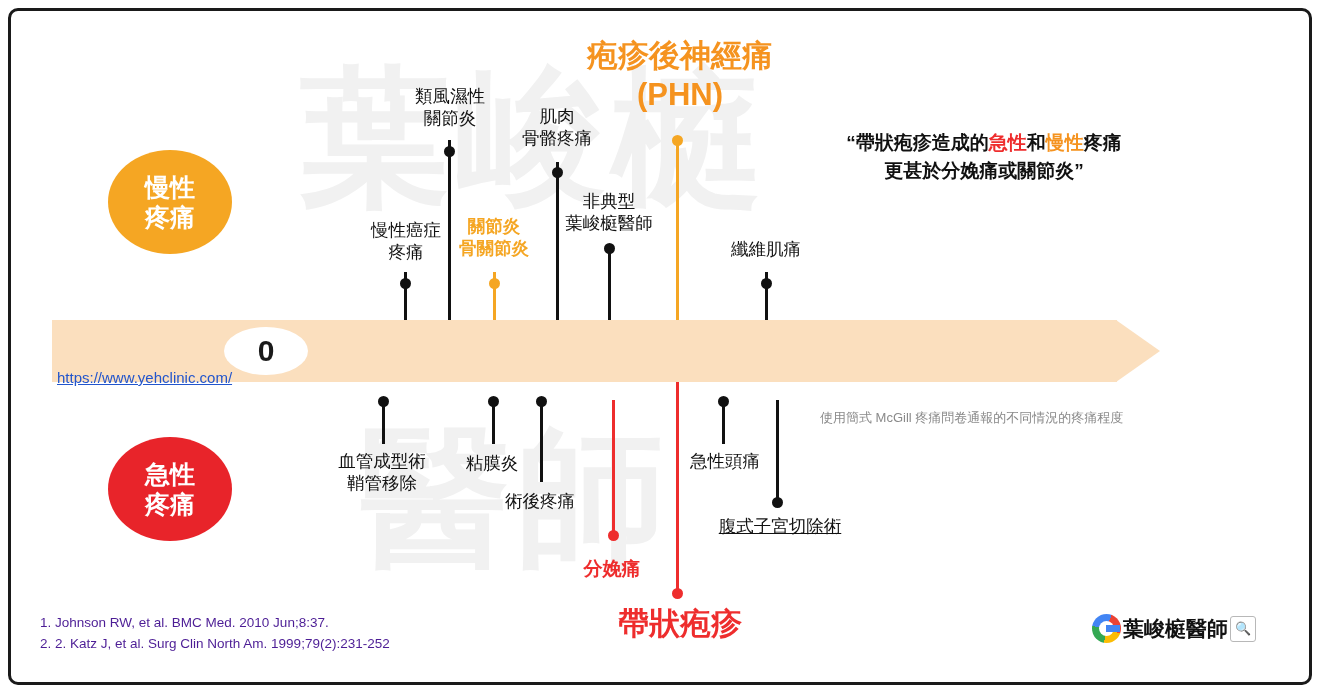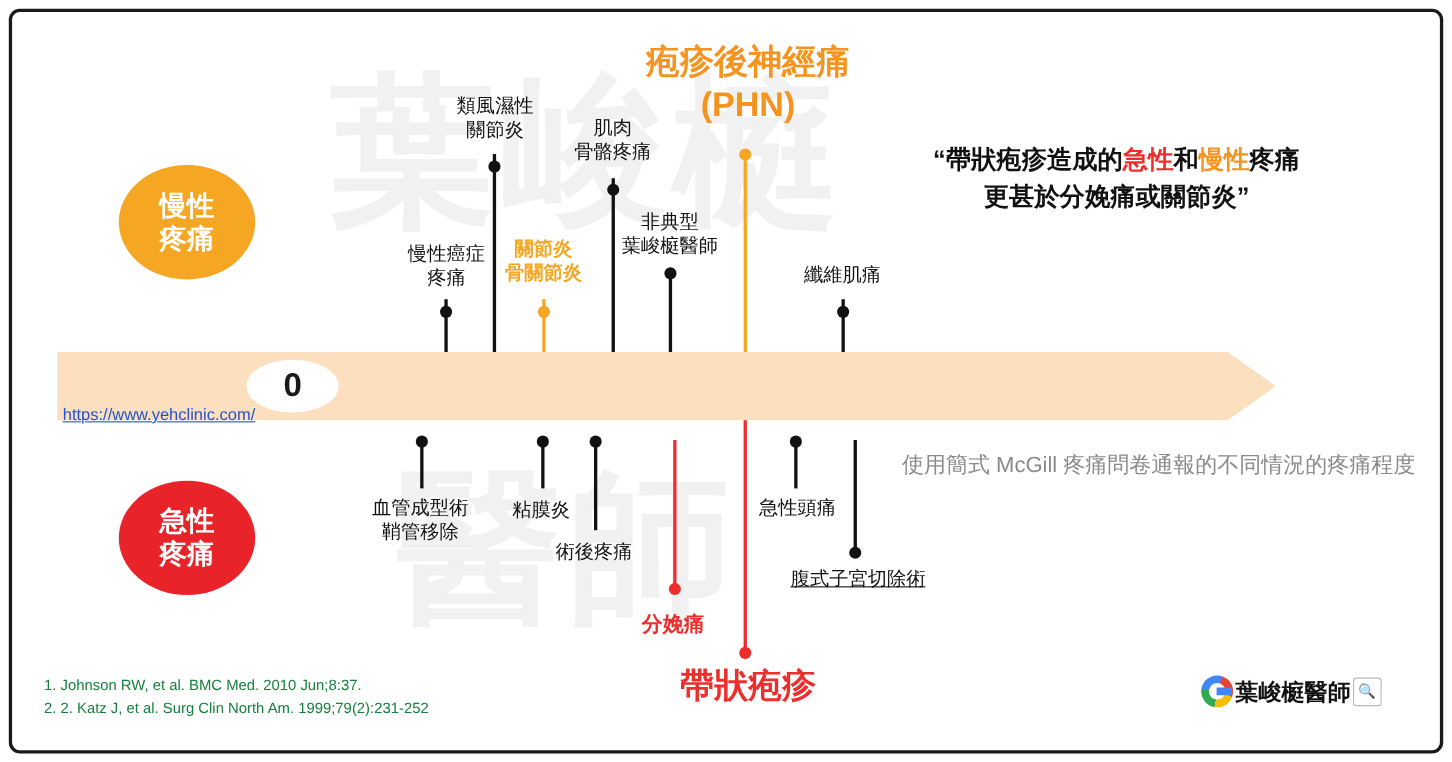--- a/index.html
+++ b/index.html
@@ -167,25 +167,25 @@
     width: 280px;
     text-align: center;
     color: #ee2d2d;
     font-weight: bold;
     font-size: 31px;
   }
 
   
   .quote {
     position: absolute;
-    left: 735px;
+    left: 704px;
     top: 129px;
     width: 560px;
     text-align: center;
-    font-size: 23px;
+    font-size: 19px;
     font-weight: bold;
     color: #111111;
     line-height: 1.45;
   }
   .quote .hl-red { color: #ee2d2d; }
   .quote .hl-orange { color: #f5931f; }
 
   
   .site-link {
     position: absolute;
@@ -194,32 +194,32 @@
     font-size: 15px;
     color: #2255cc;
     text-decoration: underline;
   }
 
   
   .caption {
     position: absolute;
     left: 820px;
     top: 409px;
-    font-size: 20px;
+    font-size: 13px;
     color: #8a8a8a;
     white-space: nowrap;
   }
 
   
   .refs {
     position: absolute;
     left: 40px;
     top: 613px;
     font-size: 13.5px;
-    color: #15803d;
+    color: #4c1d95;
     line-height: 1.55;
   }
   .refs div { white-space: nowrap; }
 
   
   .brand {
     position: absolute;
     left: 1092px;
     top: 614px;
     display: flex;

